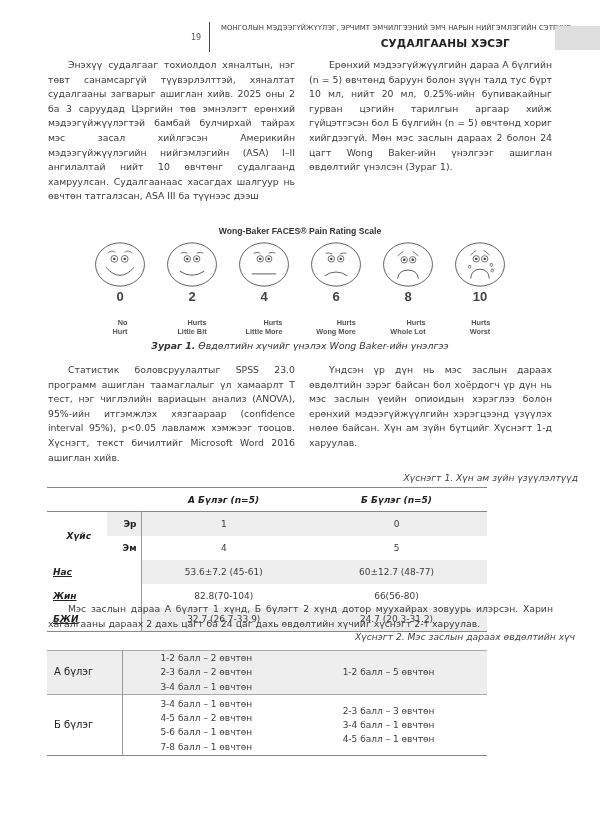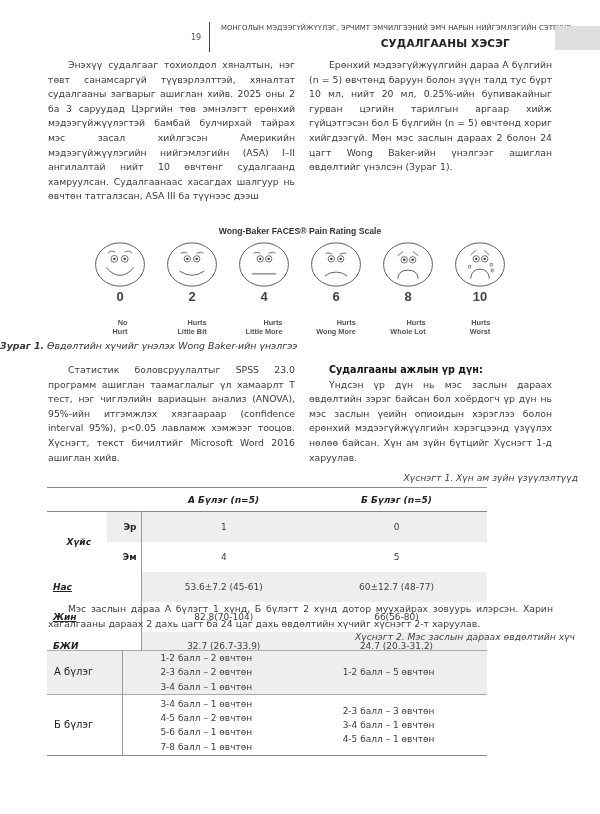--- a/index.html
+++ b/index.html
@@ -24,33 +24,33 @@
   .col-right-2 { left: 309px; top: 363px; width: 243px; }
   .col-right-2 h3 { padding-left: 20px; }
 
   
   .fig-title { position: absolute; left: 0; width: 600px; top: 226px; text-align: center; font-family: "Liberation Sans", sans-serif; font-size: 8.6px; font-weight: bold; color: #333; }
   .faces { position: absolute; left: 84px; top: 241px; width: 432px; height: 95px; display: flex; justify-content: space-between; }
   .face-cell { width: 72px; display: flex; flex-direction: column; align-items: center; }
   .face-cell svg { width: 58px; height: 50px; }
   .face-num { font-family: "Liberation Sans", sans-serif; font-size: 13px; font-weight: bold; color: #444; margin-top: 1px; line-height: 15px; }
   .face-lbl { font-family: "Liberation Sans", sans-serif; font-size: 7.3px; font-weight: bold; color: #555; text-align: right; line-height: 9px; margin-top: 14px; white-space: nowrap; }
-  .fig-caption { position: absolute; left: 0; width: 600px; top: 340px; font-size: 9.4px; font-style: italic; color: #333; }
+  .fig-caption { position: absolute; left: 0; width: 600px; top: 340px; text-align: center; font-size: 9.4px; font-style: italic; color: #333; }
   .fig-caption b { font-weight: bold; }
 
   
   .tbl-caption { position: absolute; font-size: 9.2px; font-style: italic; color: #444; text-align: right; }
   .cap1 { right: 22px; top: 472px; }
   .cap2 { right: 25px; top: 631px; }
 
   table { border-collapse: collapse; position: absolute; font-size: 9px; color: #3c3c3c; }
   .t1 { left: 47px; top: 487px; width: 440px; }
   .t1 th { font-style: italic; font-weight: bold; color: #222; height: 24px; font-size: 9px; }
   .t1 tr.head { border-top: 1.5px solid #888; border-bottom: 1.5px solid #888; }
-  .t1 td { height: 30px; text-align: center; margin-left: 28px; }
+  .t1 td { height: 24px; text-align: center; margin-left: 28px; }
   .t1 tr.shade td { background: #eeeeee; }
   .t1 td.rowhdr { text-align: left; font-weight: bold; font-style: italic; color: #222; background: #fff !important; padding-left: 6px; text-decoration: underline; }
   .t1 td.subhdr { text-align: right; font-weight: bold; color: #222; padding-right: 4px; border-right: 1px solid #999; }
   .t1 tr.last { border-bottom: 1.5px solid #888; }
   .t1 td.sexlbl { text-align: right; padding-right: 16px; font-weight: bold; font-style: italic; color: #222; background: #fff !important; }
 
   .t2 { left: 47px; top: 650px; width: 440px; }
   .t2 tr.head { border-top: 1.5px solid #888; }
   .t2 th { font-weight: bold; color: #222; height: 16px; font-size: 9.4px; }
   .t2 td { text-align: center; vertical-align: middle; line-height: 14.3px; }
@@ -165,21 +165,20 @@
     <div class="face-lbl"><span>Hurts</span><br><span>Worst</span></div>
   </div>
 </div>
 <div class="fig-caption"><b>Зураг 1.</b><span> Өвдөлтийн хүчийг үнэлэх Wong Baker-ийн үнэлгээ</span></div>
 
 <div class="col col-left-2">
   <p>Статистик боловсруулалтыг SPSS 23.0 программ ашиглан таамаглалыг үл хамаарлт Т тест, нэг чиглэлийн вариацын анализ (ANOVA), 95%-ийн итгэмжлэх хязгаараар (confidence interval 95%), p&lt;0.05 лавламж хэмжээг тооцов. Хүснэгт, текст бичилтийг Microsoft Word 2016 ашиглан хийв.</p>
 </div>
 
 <div class="col col-right-2">
-  <h3>Судалгааны ажлын үр дүн:</h3>
   <p>Үндсэн үр дүн нь мэс заслын дараах өвдөлтийн зэрэг байсан бол хоёрдогч үр дүн нь мэс заслын үеийн опиоидын хэрэглээ болон ерөнхий мэдээгүйжүүлгийн хэрэгцээнд үзүүлэх нөлөө байсан. Хүн ам зүйн бүтцийг Хүснэгт 1-д харуулав.</p>
 </div>
 
 <div class="tbl-caption cap1">Хүснэгт 1. Хүн ам зүйн үзүүлэлтүүд</div>
 <table class="t1">
   <colgroup>
       <col style="width:60px">
       <col style="width:34px">
       <col style="width:165px">
       <col style="width:181px">

